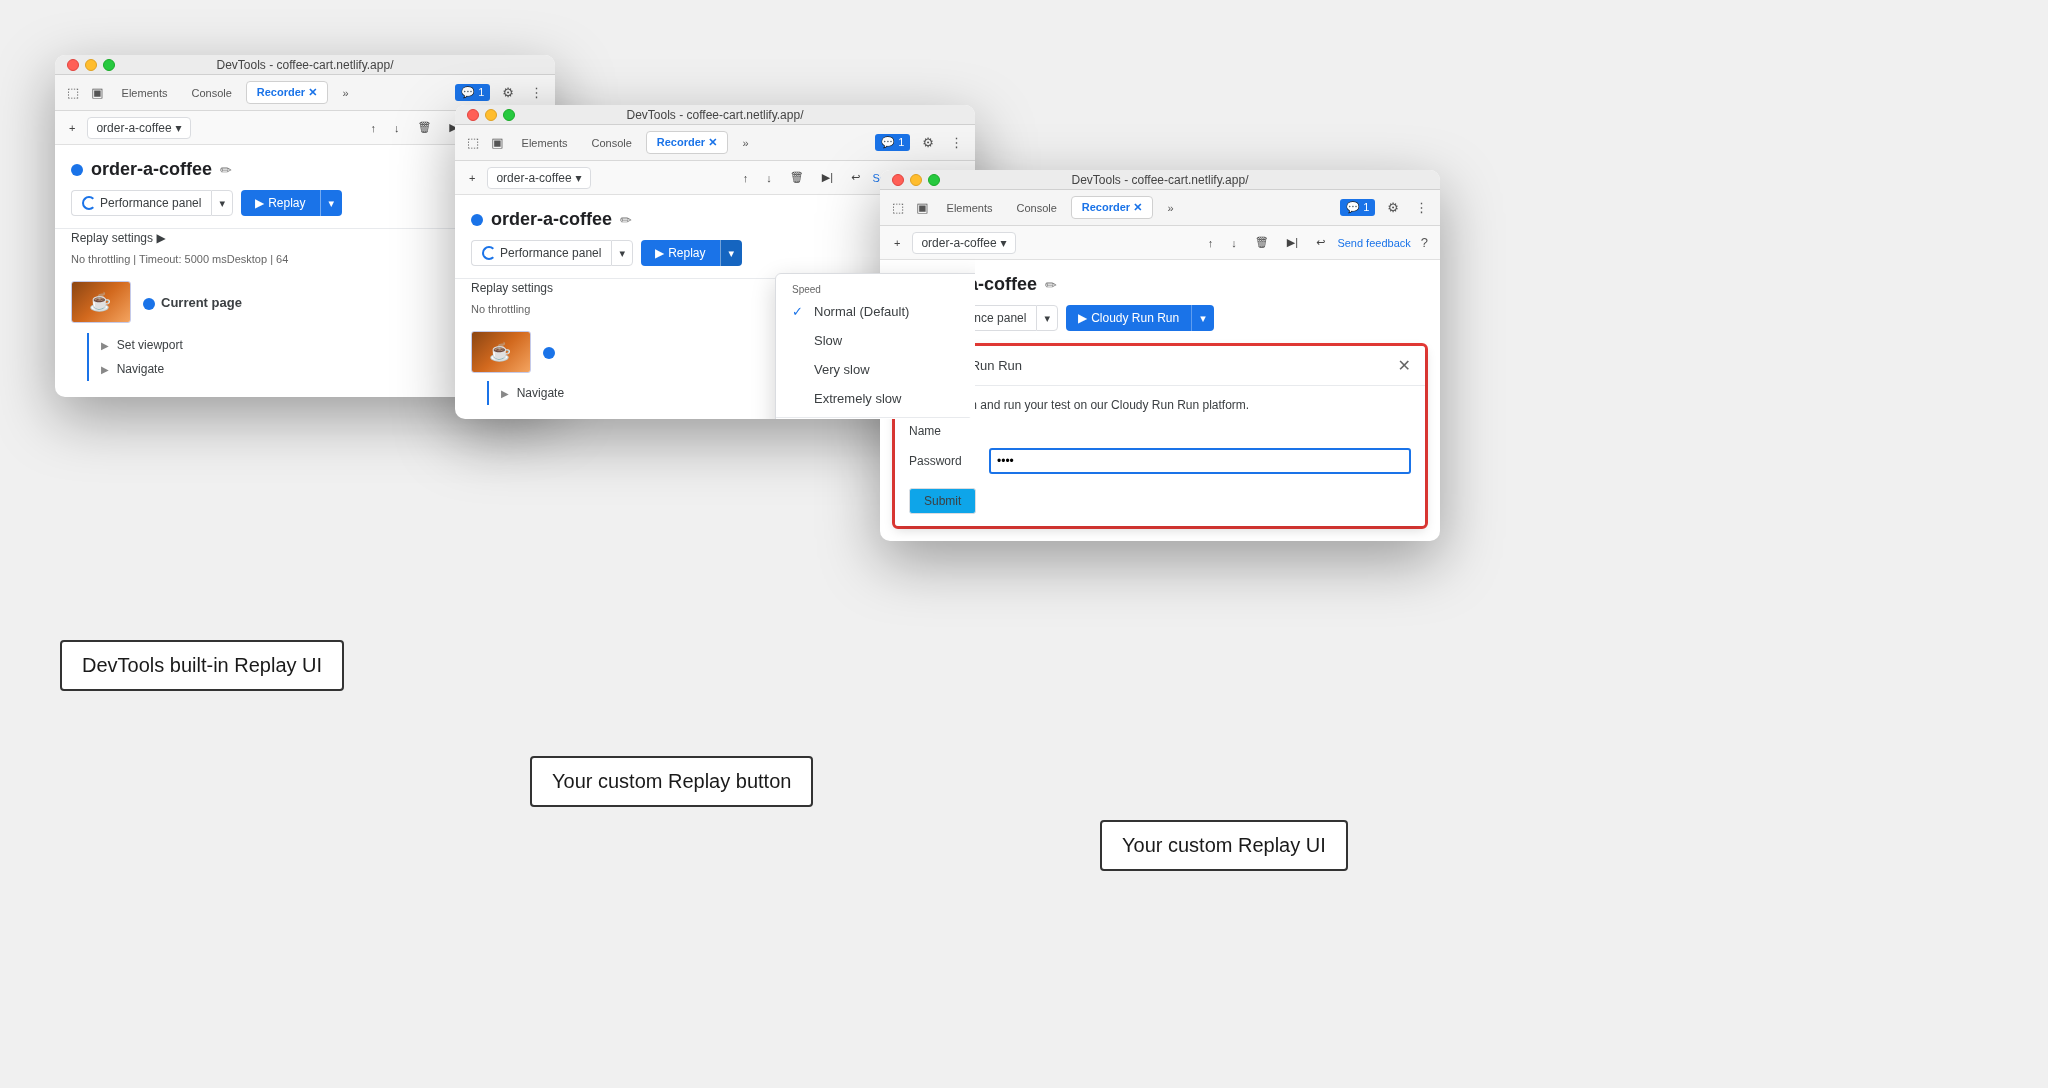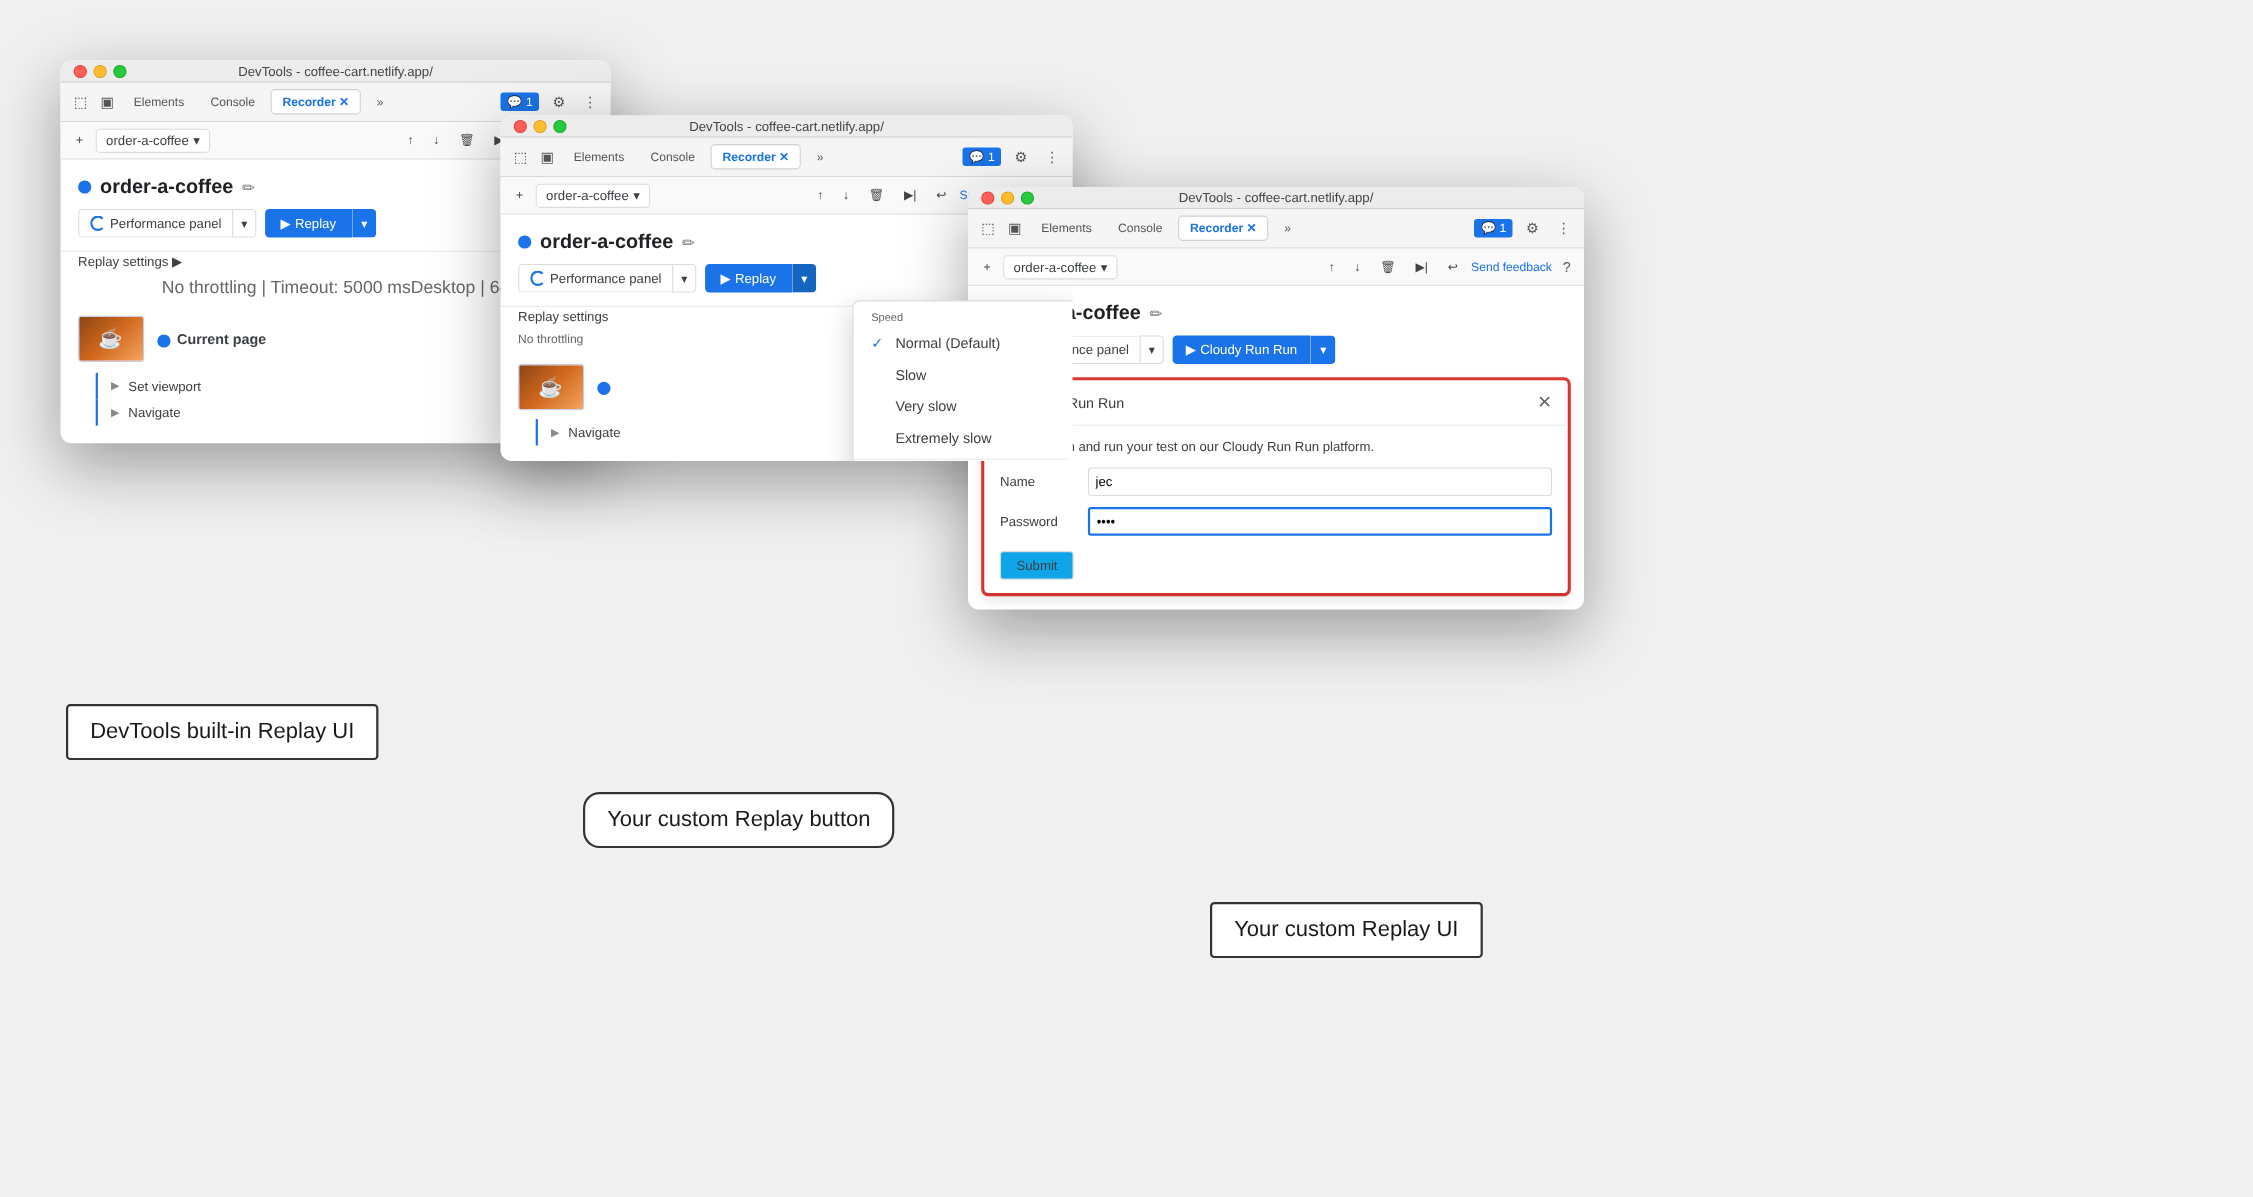--- a/index.html
+++ b/index.html
@@ -483,21 +483,21 @@
         <span>Replay</span>
       </button>
       <button class="replay-btn-right">▾</button>
     </div>
   </div>
 
   <div style="padding: 2px 16px 6px; display:flex; justify-content:space-between; font-size:12px; color:#3c4043; border-top:1px solid #e8eaed;">
     <span>Replay settings ▶</span>
     <span>Environme</span>
   </div>
-  <div style="padding: 2px 16px 8px; display:flex; justify-content:center; font-size:16px; color:#666;">
+  <div style="padding: 2px 16px 8px; display:flex; justify-content:flex-start; font-size:11px; color:#666;">
     <span><span>No throttling</span> | <span>Timeout: 5000 ms</span></span>
     <span>Desktop | 64</span>
   </div>
 
   <div style="padding:8px 16px 16px; position:relative;">
 
     <div style="display:flex;align-items:center;gap:12px;margin-bottom:10px;">
       <div class="thumbnail">
         <div class="thumb-coffee">
           <span style="font-size:18px;">☕</span>
@@ -711,38 +711,37 @@
           <div class="cloudy-panel-title">
             <span>⚙</span>
             <span>Cloudy Run Run</span>
           </div>
           <span class="cloudy-panel-close">✕</span>
         </div>
         <div class="cloudy-panel-body">
           <p class="cloudy-desc">Demo: Login and run your test on our Cloudy Run Run platform.</p>
           <div class="form-row">
             <label class="form-label">Name</label>
-            <input type="text" class="form-input" value="jec" style="">
           </div>
           <div class="form-row">
             <label class="form-label">Password</label>
             <input type="password" class="form-input focused" value="••••" style="">
           </div>
           <div style="padding-top:4px;">
             <button class="submit-btn">Submit</button>
           </div>
         </div>
       </div>
     </div>
   </div>
 </div>
 
 <div class="caption-box" style="left:60px; top:640px;">
   <span>DevTools built-in Replay UI</span>
 </div>
 
-<div class="caption-box" style="left:530px; top:720px;border-radius:15px;">
+<div class="caption-box" style="left:530px; top:756px;">
   <span>Your custom Replay button</span>
 </div>
 
 <div class="caption-box" style="left:1100px; top:820px;">
   <span>Your custom Replay UI</span>
 </div>
 
 </body></html>

